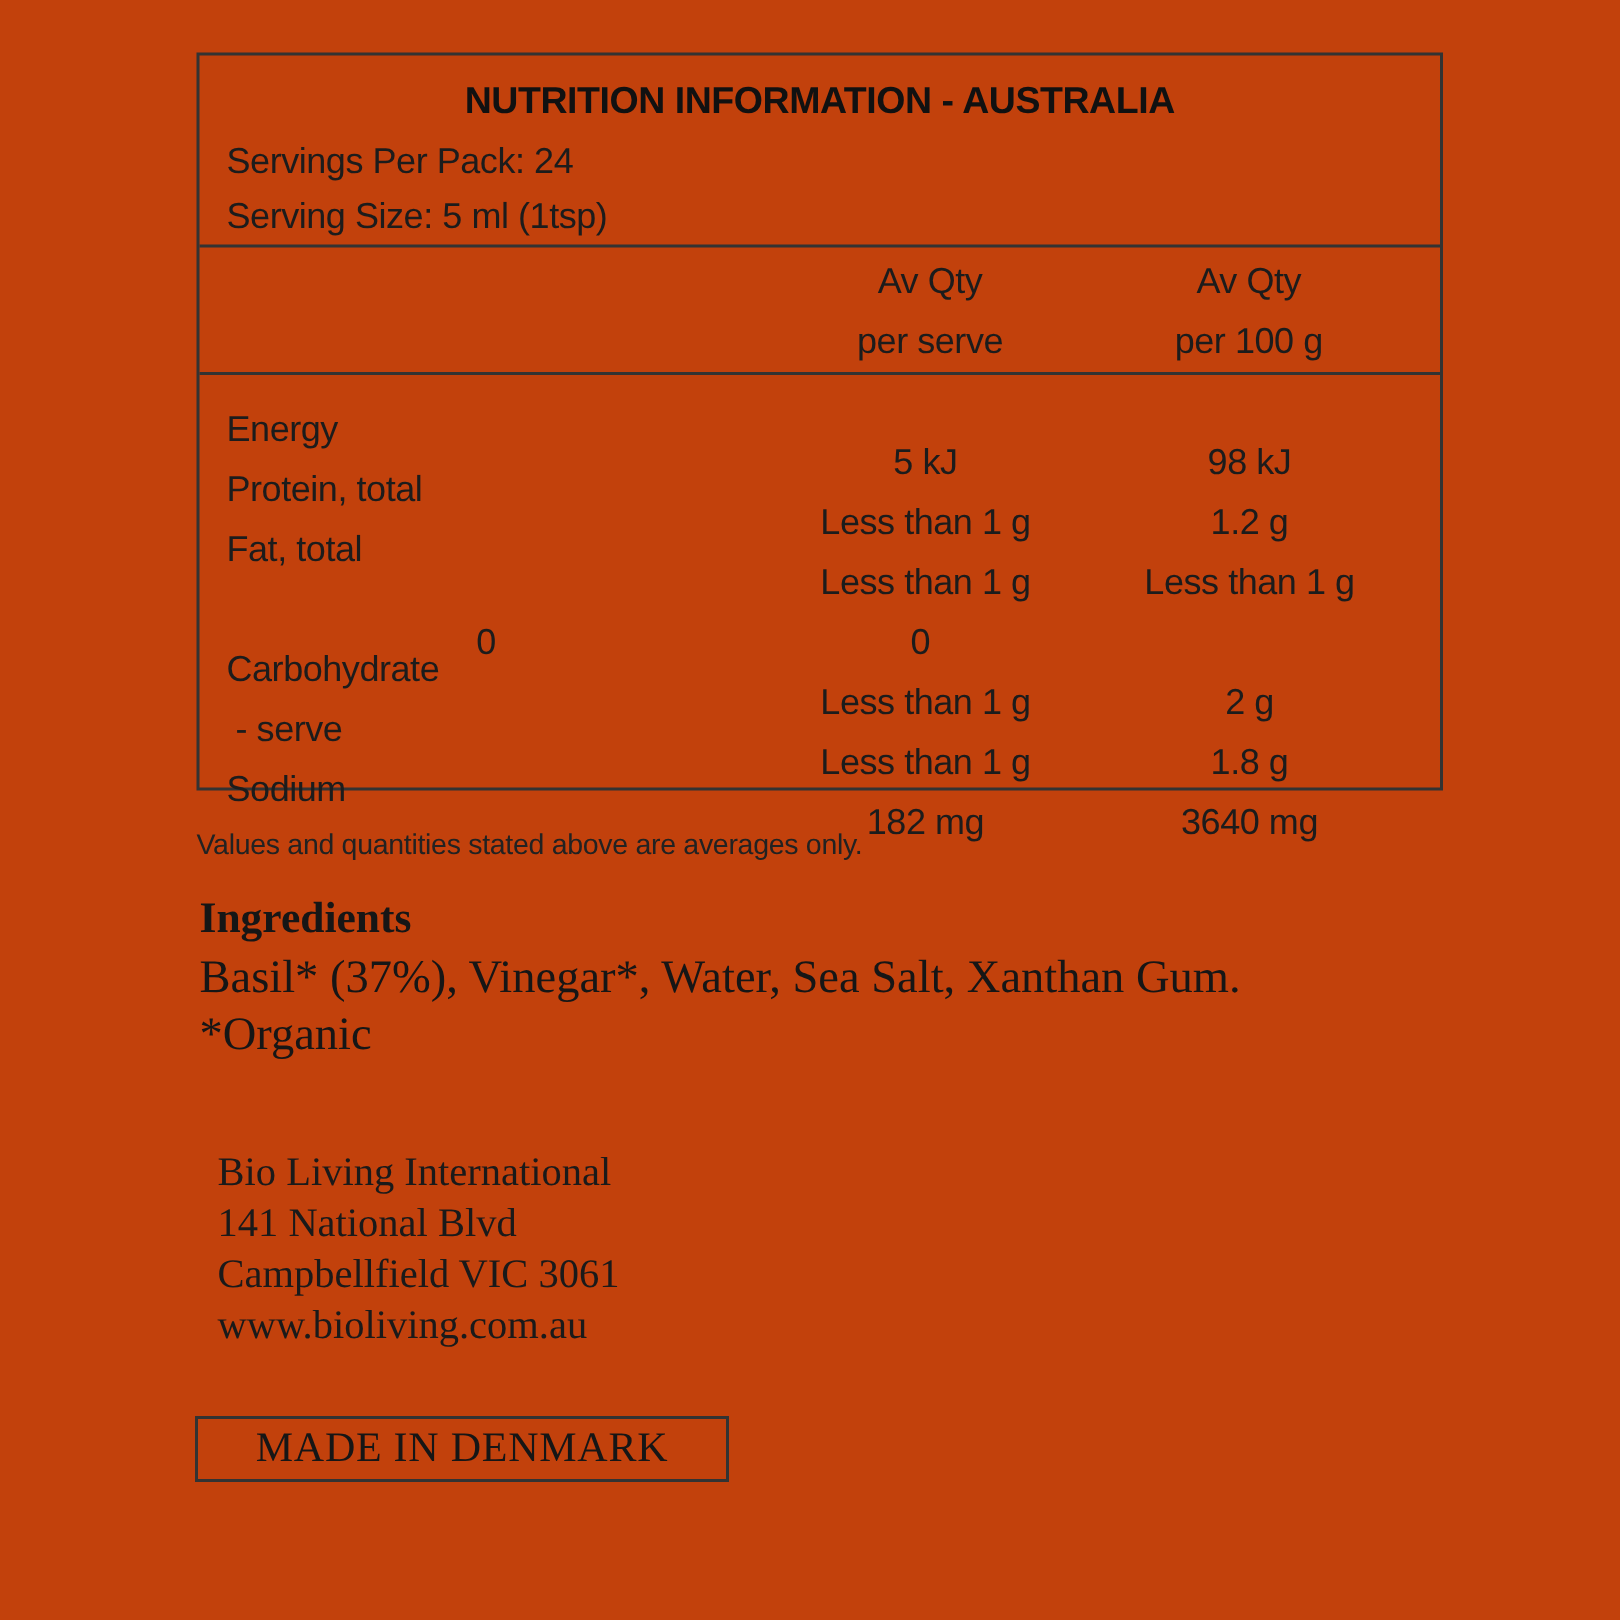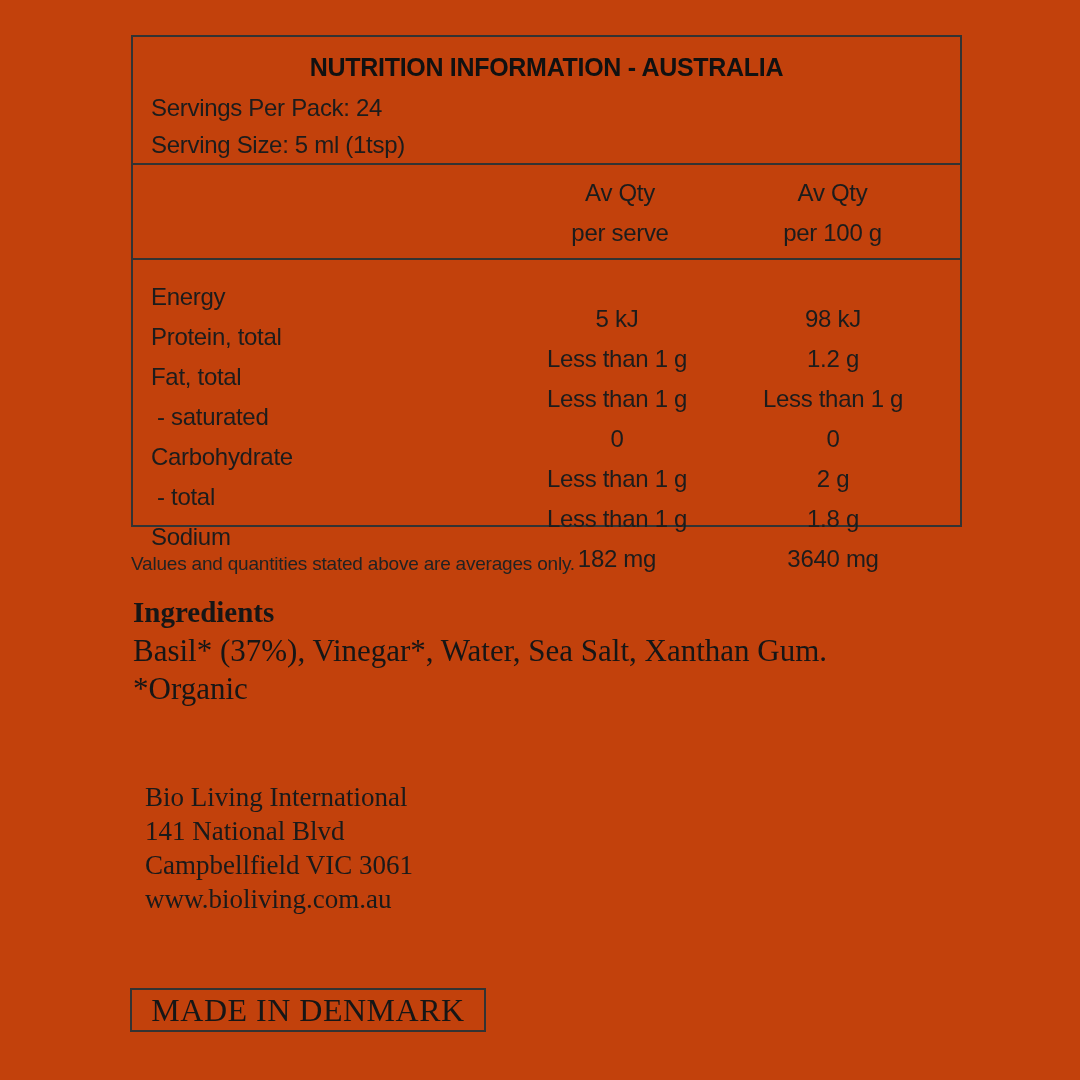--- a/index.html
+++ b/index.html
@@ -45,21 +45,21 @@
   }
   .nt-sep {
     border-top: 2px solid #333333;
   }
   .nt-grid {
     display: grid;
     grid-template-columns: 388px 198px 1fr;
     box-sizing: border-box;
   }
   .nt-header-row {
-    height: 93px;
+    height: 83px;
     align-items: center;
   }
   .nt-col-head {
     text-align: center;
     font-size: 24px;
     line-height: 40px;
     padding-top: 2px;
   }
   .nt-col-head.c2 { padding-right: 14px; }
   .nt-row {
@@ -98,44 +98,43 @@
   }
   .ing-list, .ing-note {
     font-size: 31px;
     line-height: 38px;
   }
 
   
   .manufacturer {
     position: absolute;
     left: 145px;
-    top: 780px;
+    top: 764px;
     font-family: "Liberation Serif", serif;
     font-size: 27px;
     line-height: 34px;
     color: #1a1a1a;
   }
 
   
   .origin-box {
     position: absolute;
     left: 130px;
     top: 944px;
     width: 356px;
     height: 44px;
     border: 2px solid #333333;
     box-sizing: border-box;
     display: flex;
     align-items: center;
     justify-content: center;
     font-family: "Liberation Serif", serif;
-    font-size: 32px;
+    font-size: 28px;
     letter-spacing: 0.5px;
     color: #161616;
-    margin-top: 44px;
   }
 
   
   .product-code {
     position: absolute;
     left: 133px;
     top: 1072px;
     font-size: 24px;
     letter-spacing: -0.3px;
     color: #1c1c1c;
@@ -177,31 +176,30 @@
       <div class="label">Protein, total</div>
       <div class="val v1">Less than 1 g</div>
       <div class="val v2">1.2 g</div>
     </div>
     <div class="nt-grid nt-row">
       <div class="label">Fat, total</div>
       <div class="val v1">Less than 1 g</div>
       <div class="val v2">Less than 1 g</div>
     </div>
     <div class="nt-grid nt-row sub">
-      <div class="label">- saturated</div>
       <div class="val v1">0</div>
       <div class="val v2">0</div>
     </div>
     <div class="nt-grid nt-row">
       <div class="label">Carbohydrate</div>
       <div class="val v1">Less than 1 g</div>
       <div class="val v2">2 g</div>
     </div>
     <div class="nt-grid nt-row sub">
-      <div class="label">- total</div>
+      <div class="label">- serve</div>
       <div class="val v1">Less than 1 g</div>
       <div class="val v2">1.8 g</div>
     </div>
     <div class="nt-grid nt-row">
       <div class="label">Sodium</div>
       <div class="val v1">182 mg</div>
       <div class="val v2">3640 mg</div>
     </div>
   </div>
 

